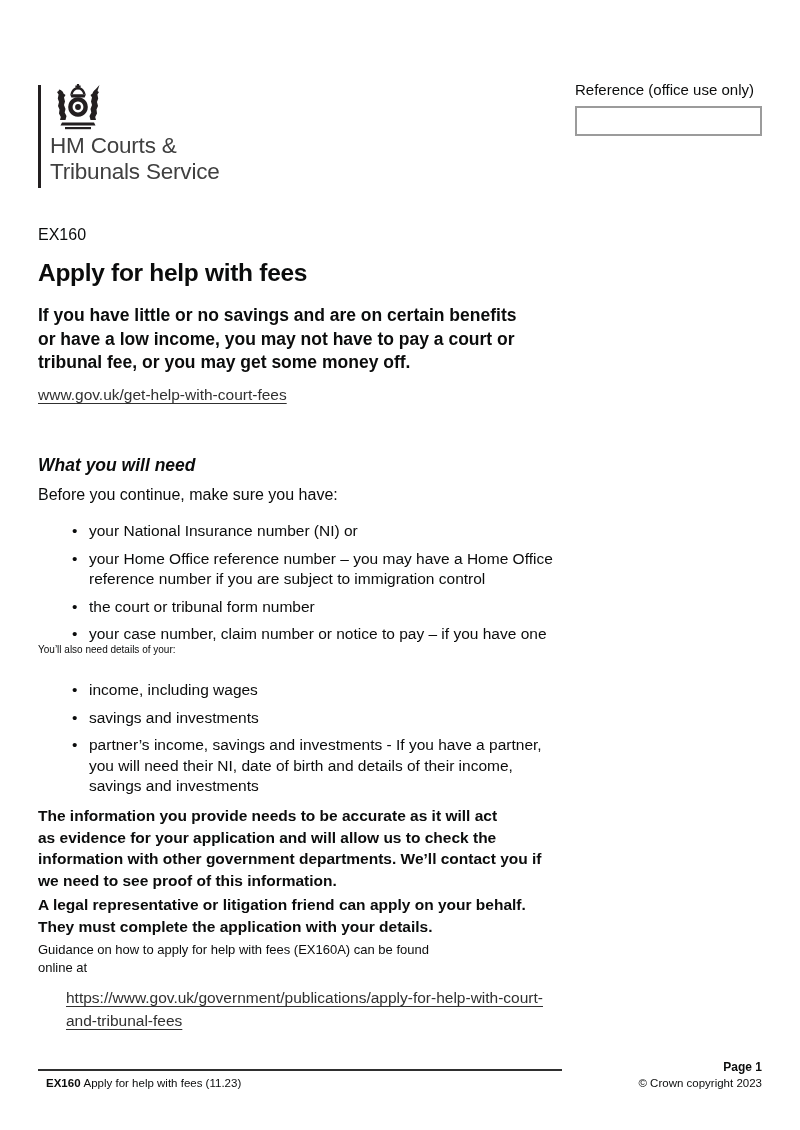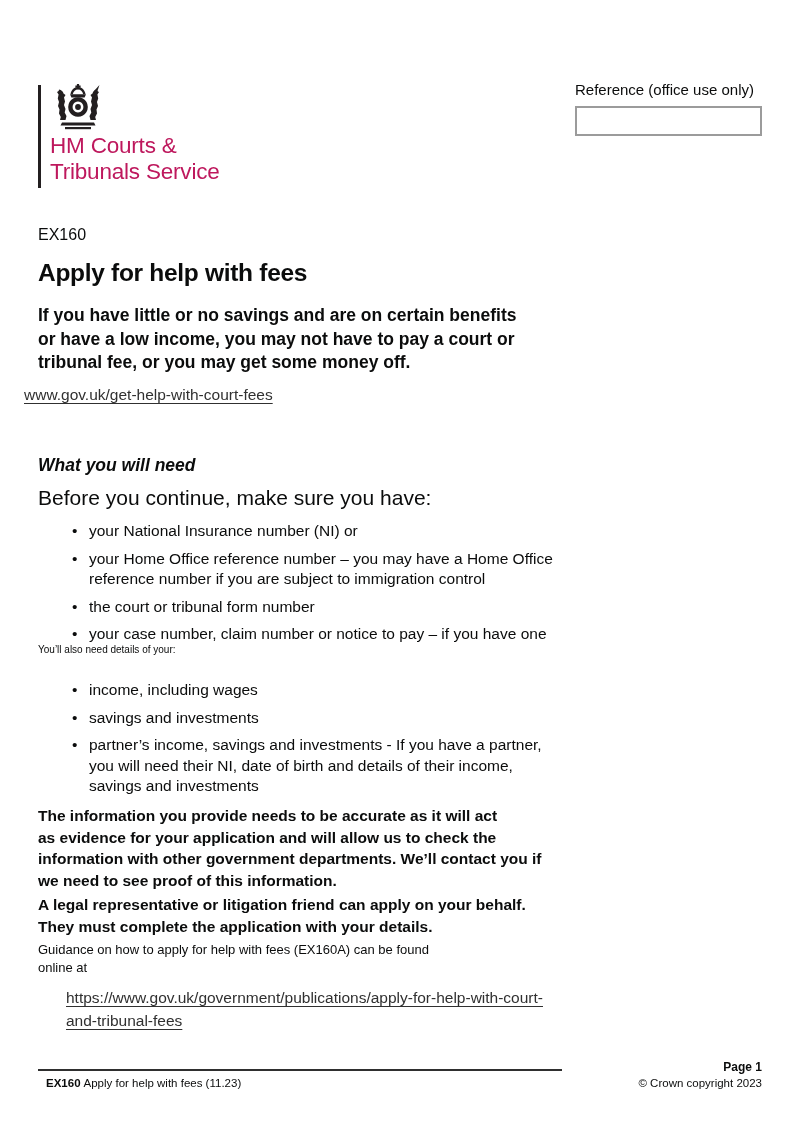--- a/index.html
+++ b/index.html
@@ -7,35 +7,35 @@
     position:relative; width:800px; height:1130px; background:#ffffff;
     font-family:"Liberation Sans", "DejaVu Sans", sans-serif;
     color:#0b0c0c; overflow:hidden;
   }
   .pre { white-space:pre-line; }
 
   
   .logo { position:absolute; left:38px; top:84px; }
   .logo-bar { position:absolute; left:0; top:1px; width:2.5px; height:103px; background:#231f20; }
   .crest { position:absolute; left:12px; top:0; }
-  .org { position:absolute; left:12px; top:49px; font-size:22.5px; line-height:25.5px; color:#be185d; letter-spacing:-0.2px; width:300px; }
+  .org { position:absolute; left:12px; top:49px; font-size:22.5px; line-height:25.5px; color:#404040; letter-spacing:-0.2px; width:300px; }
 
   
   .ref { position:absolute; left:575px; top:81px; width:187px; }
   .ref-label { font-size:15px; }
   .ref-box { margin-top:8px; width:100%; height:30px; box-sizing:border-box; border:2px solid #9b9b9b; background:#fff; outline:none; font-size:15px; font-family:inherit; padding:2px 6px; }
 
   .form-id { position:absolute; left:38px; top:226px; font-size:16px; }
   .title   { position:absolute; left:38px; top:259px; font-size:24.5px; font-weight:700; letter-spacing:-0.3px; }
   .intro   { position:absolute; left:38px; top:304px; font-size:17.5px; font-weight:700; line-height:23.5px; }
   .link    { color:#303030; text-decoration:underline; text-underline-offset:3px; cursor:pointer; }
-  .intro-link { position:absolute; left:24px; top:386px; font-size:15.5px; }
+  .intro-link { position:absolute; left:38px; top:386px; font-size:15.5px; }
 
   .h2      { position:absolute; left:38px; top:455px; font-size:17.5px; font-weight:700;font-style:italic; }
-  .lead1   { position:absolute; left:38px; top:486px; font-size:21px; }
+  .lead1   { position:absolute; left:38px; top:486px; font-size:16px; }
   .lead2   { position:absolute; left:38px; top:644px; font-size:10px; }
   ul.blist { position:absolute; left:38px; margin:12px; padding:0; list-style:none; }
   .list1 { top:509px; } .list2 { top:668px; }
   ul.blist li { position:relative; padding-left:39px; font-size:15.5px; line-height:20.5px; margin-bottom:7px; white-space:pre-line; }
   ul.blist li::before { content:"\2022"; position:absolute; left:22px; top:0; }
 
   .notice1 { position:absolute; left:38px; top:805px; font-size:15.5px; font-weight:700; line-height:21.5px; }
   .notice2 { position:absolute; left:38px; top:894px; font-size:15.5px; font-weight:700; line-height:21.5px; }
   .guidance { position:absolute; left:38px; top:941px; font-size:13px; line-height:18px; }
   .guidance-link { position:absolute; left:38px; top:986px; font-size:15.5px; line-height:23px; display:inline-block;margin-left:28px; }

